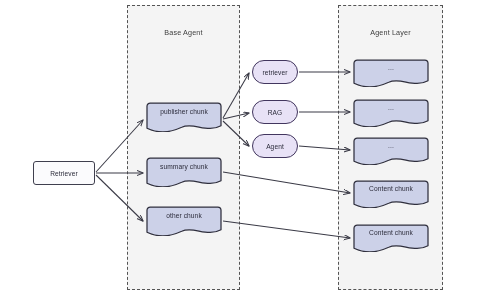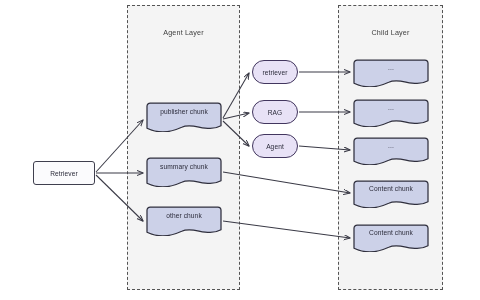--- a/index.html
+++ b/index.html
@@ -73,25 +73,25 @@
     transform: translateY(-50%);
   }
   .doc-node.small-label .node-label { font-size: 6.4px; }
 </style>
 </head>
 <body>
 
 <div id="canvas">
 
   <div class="layer-box" id="layer-base" style="left: 127px; top: 5px; width: 113px; height: 285px; background: rgb(244, 244, 244); border-color: rgb(84, 84, 84);">
-    <div class="layer-label">Agent Layer</div>
+    <div class="layer-label">Base Agent</div>
   </div>
 
   <div class="layer-box" id="layer-child" style="left: 338px; top: 5px; width: 105px; height: 285px; background: rgb(244, 244, 244); border-color: rgb(84, 84, 84);">
-    <div class="layer-label">Child Layer</div>
+    <div class="layer-label">Agent Layer</div>
   </div>
 
   <svg id="edges">
     <defs>
       <marker id="arrowhead" markerWidth="7" markerHeight="7" refX="6.2" refY="2.6" orient="auto" markerUnits="userSpaceOnUse">
         <path d="M0,0 L6.4,2.6 L0,5.2" fill="none" stroke="#3a3a46" stroke-width="1.05" stroke-linecap="round" stroke-linejoin="round"></path>
       </marker>
     </defs>
     <g id="edge-group">
         <line x1="96" y1="172" x2="143" y2="120" stroke="#3a3a46" stroke-width="1.05" marker-end="url(#arrowhead)"></line>

